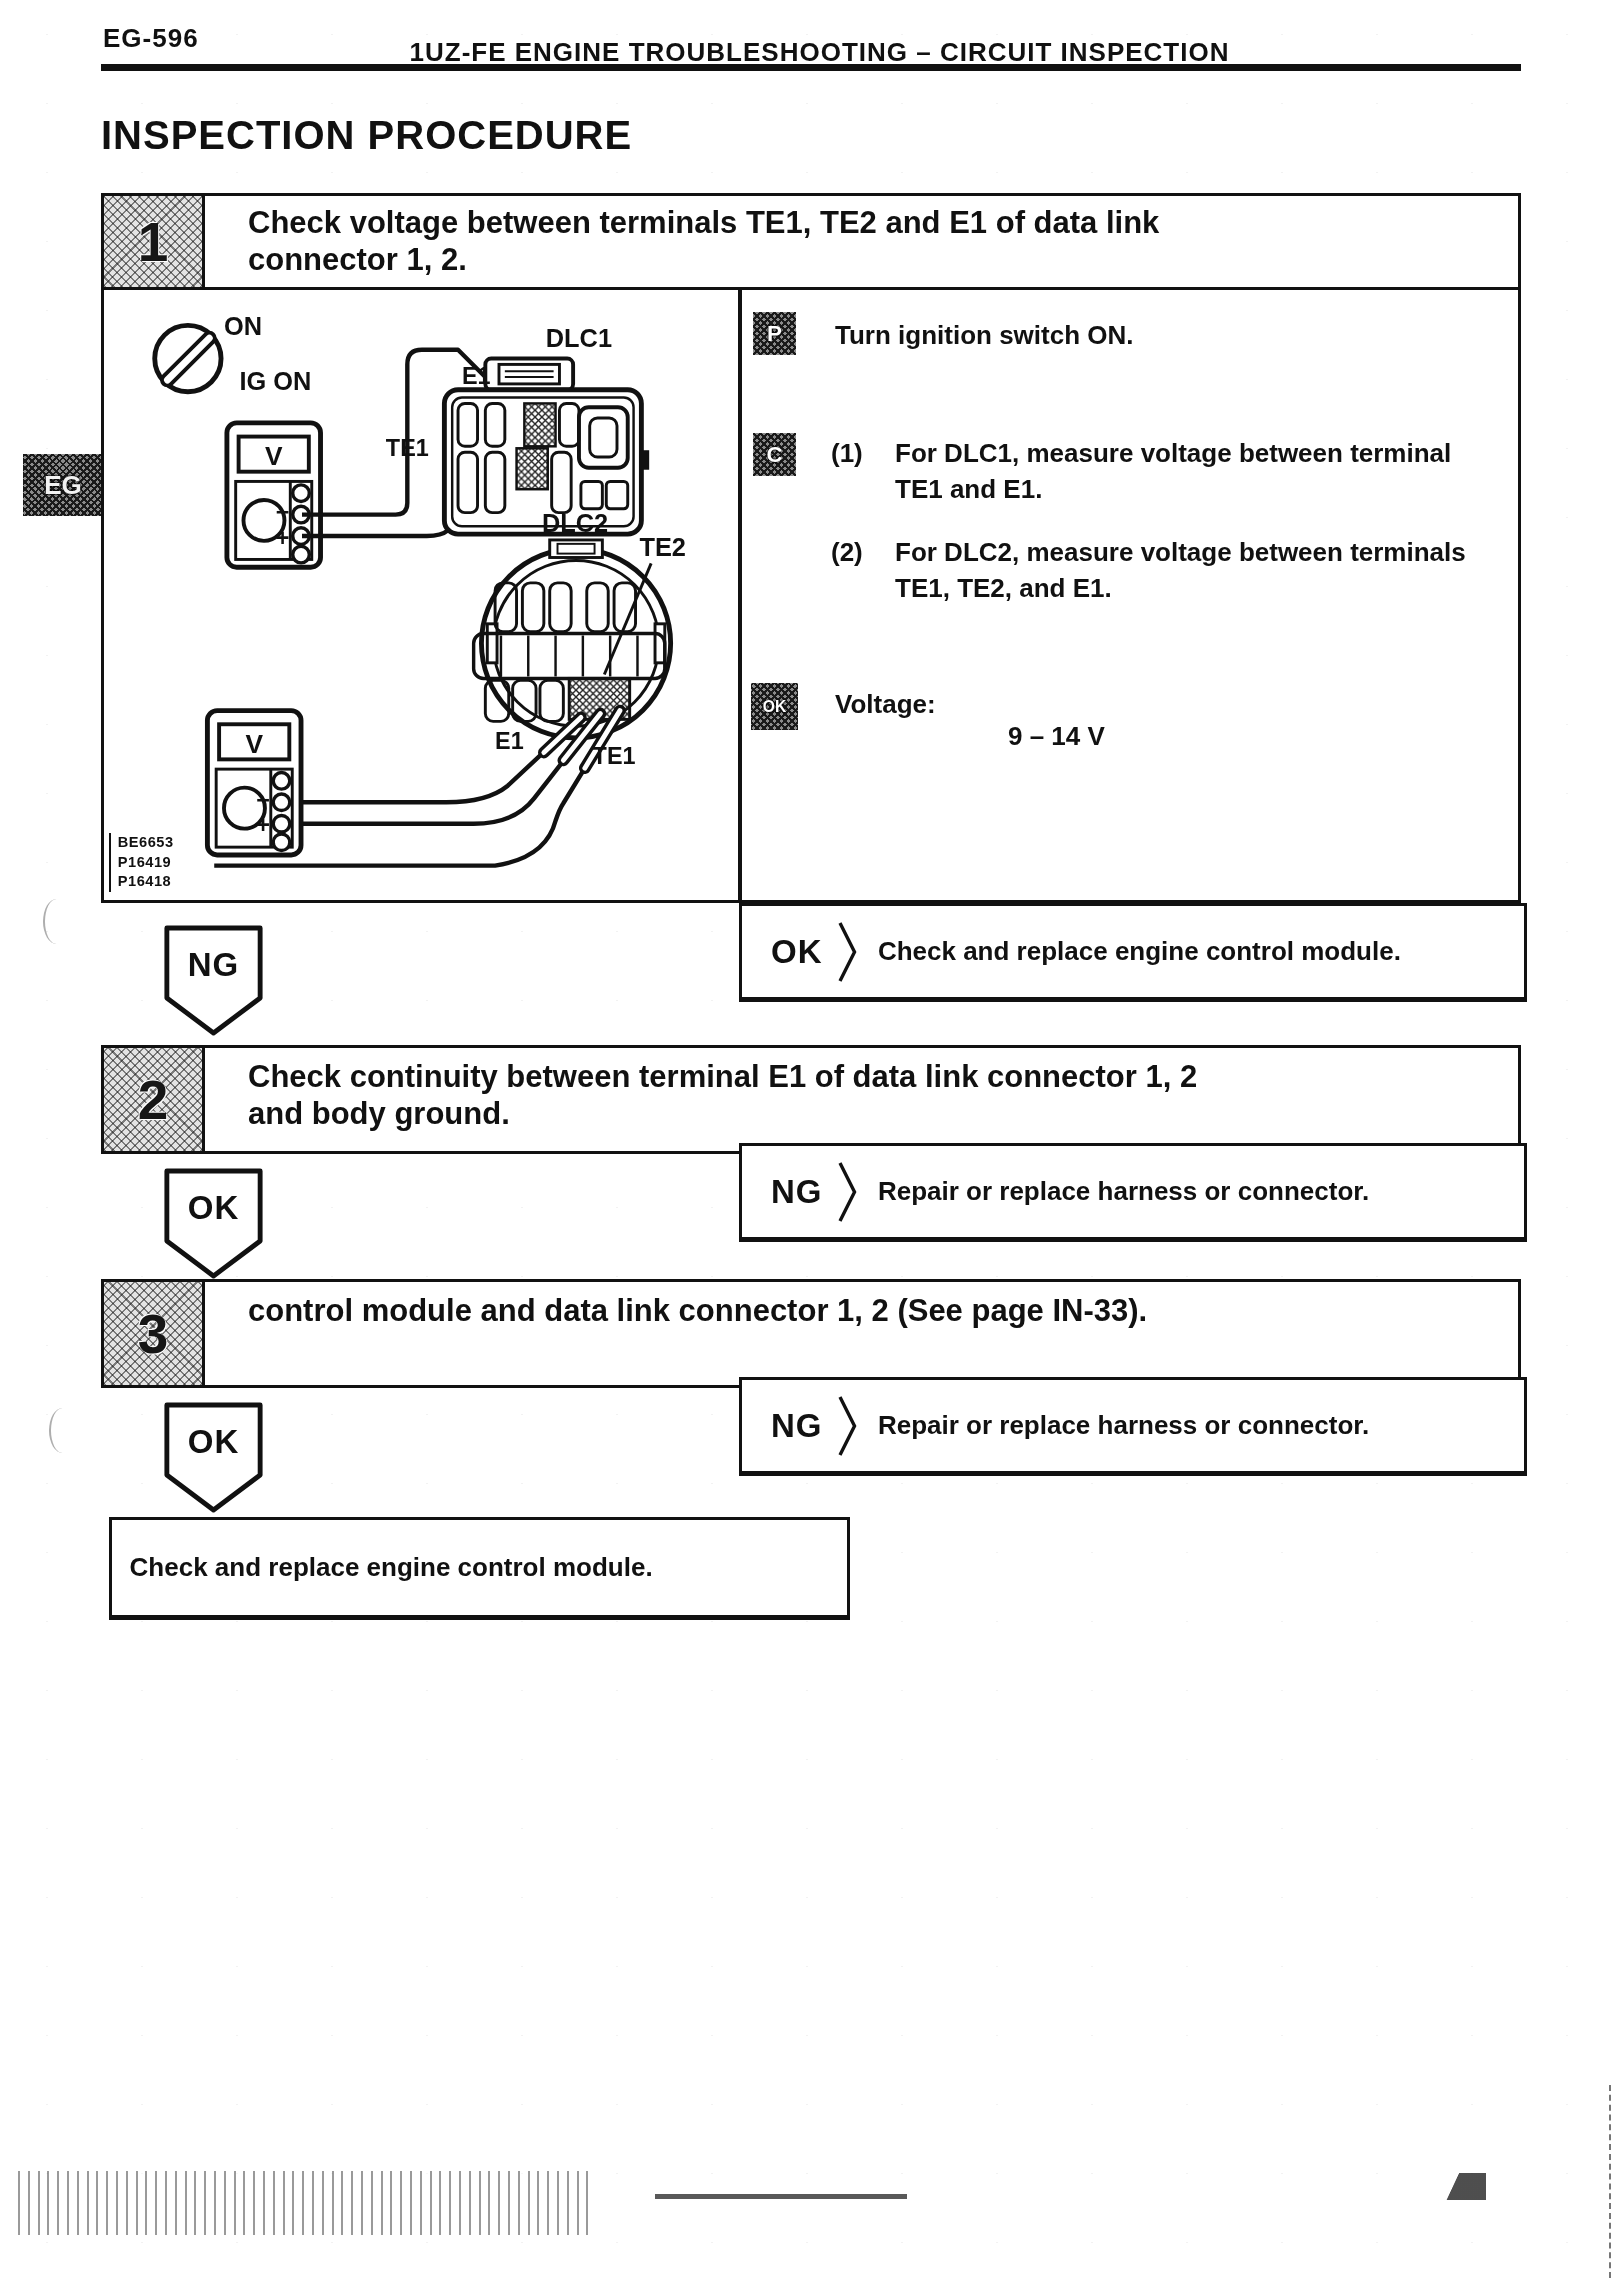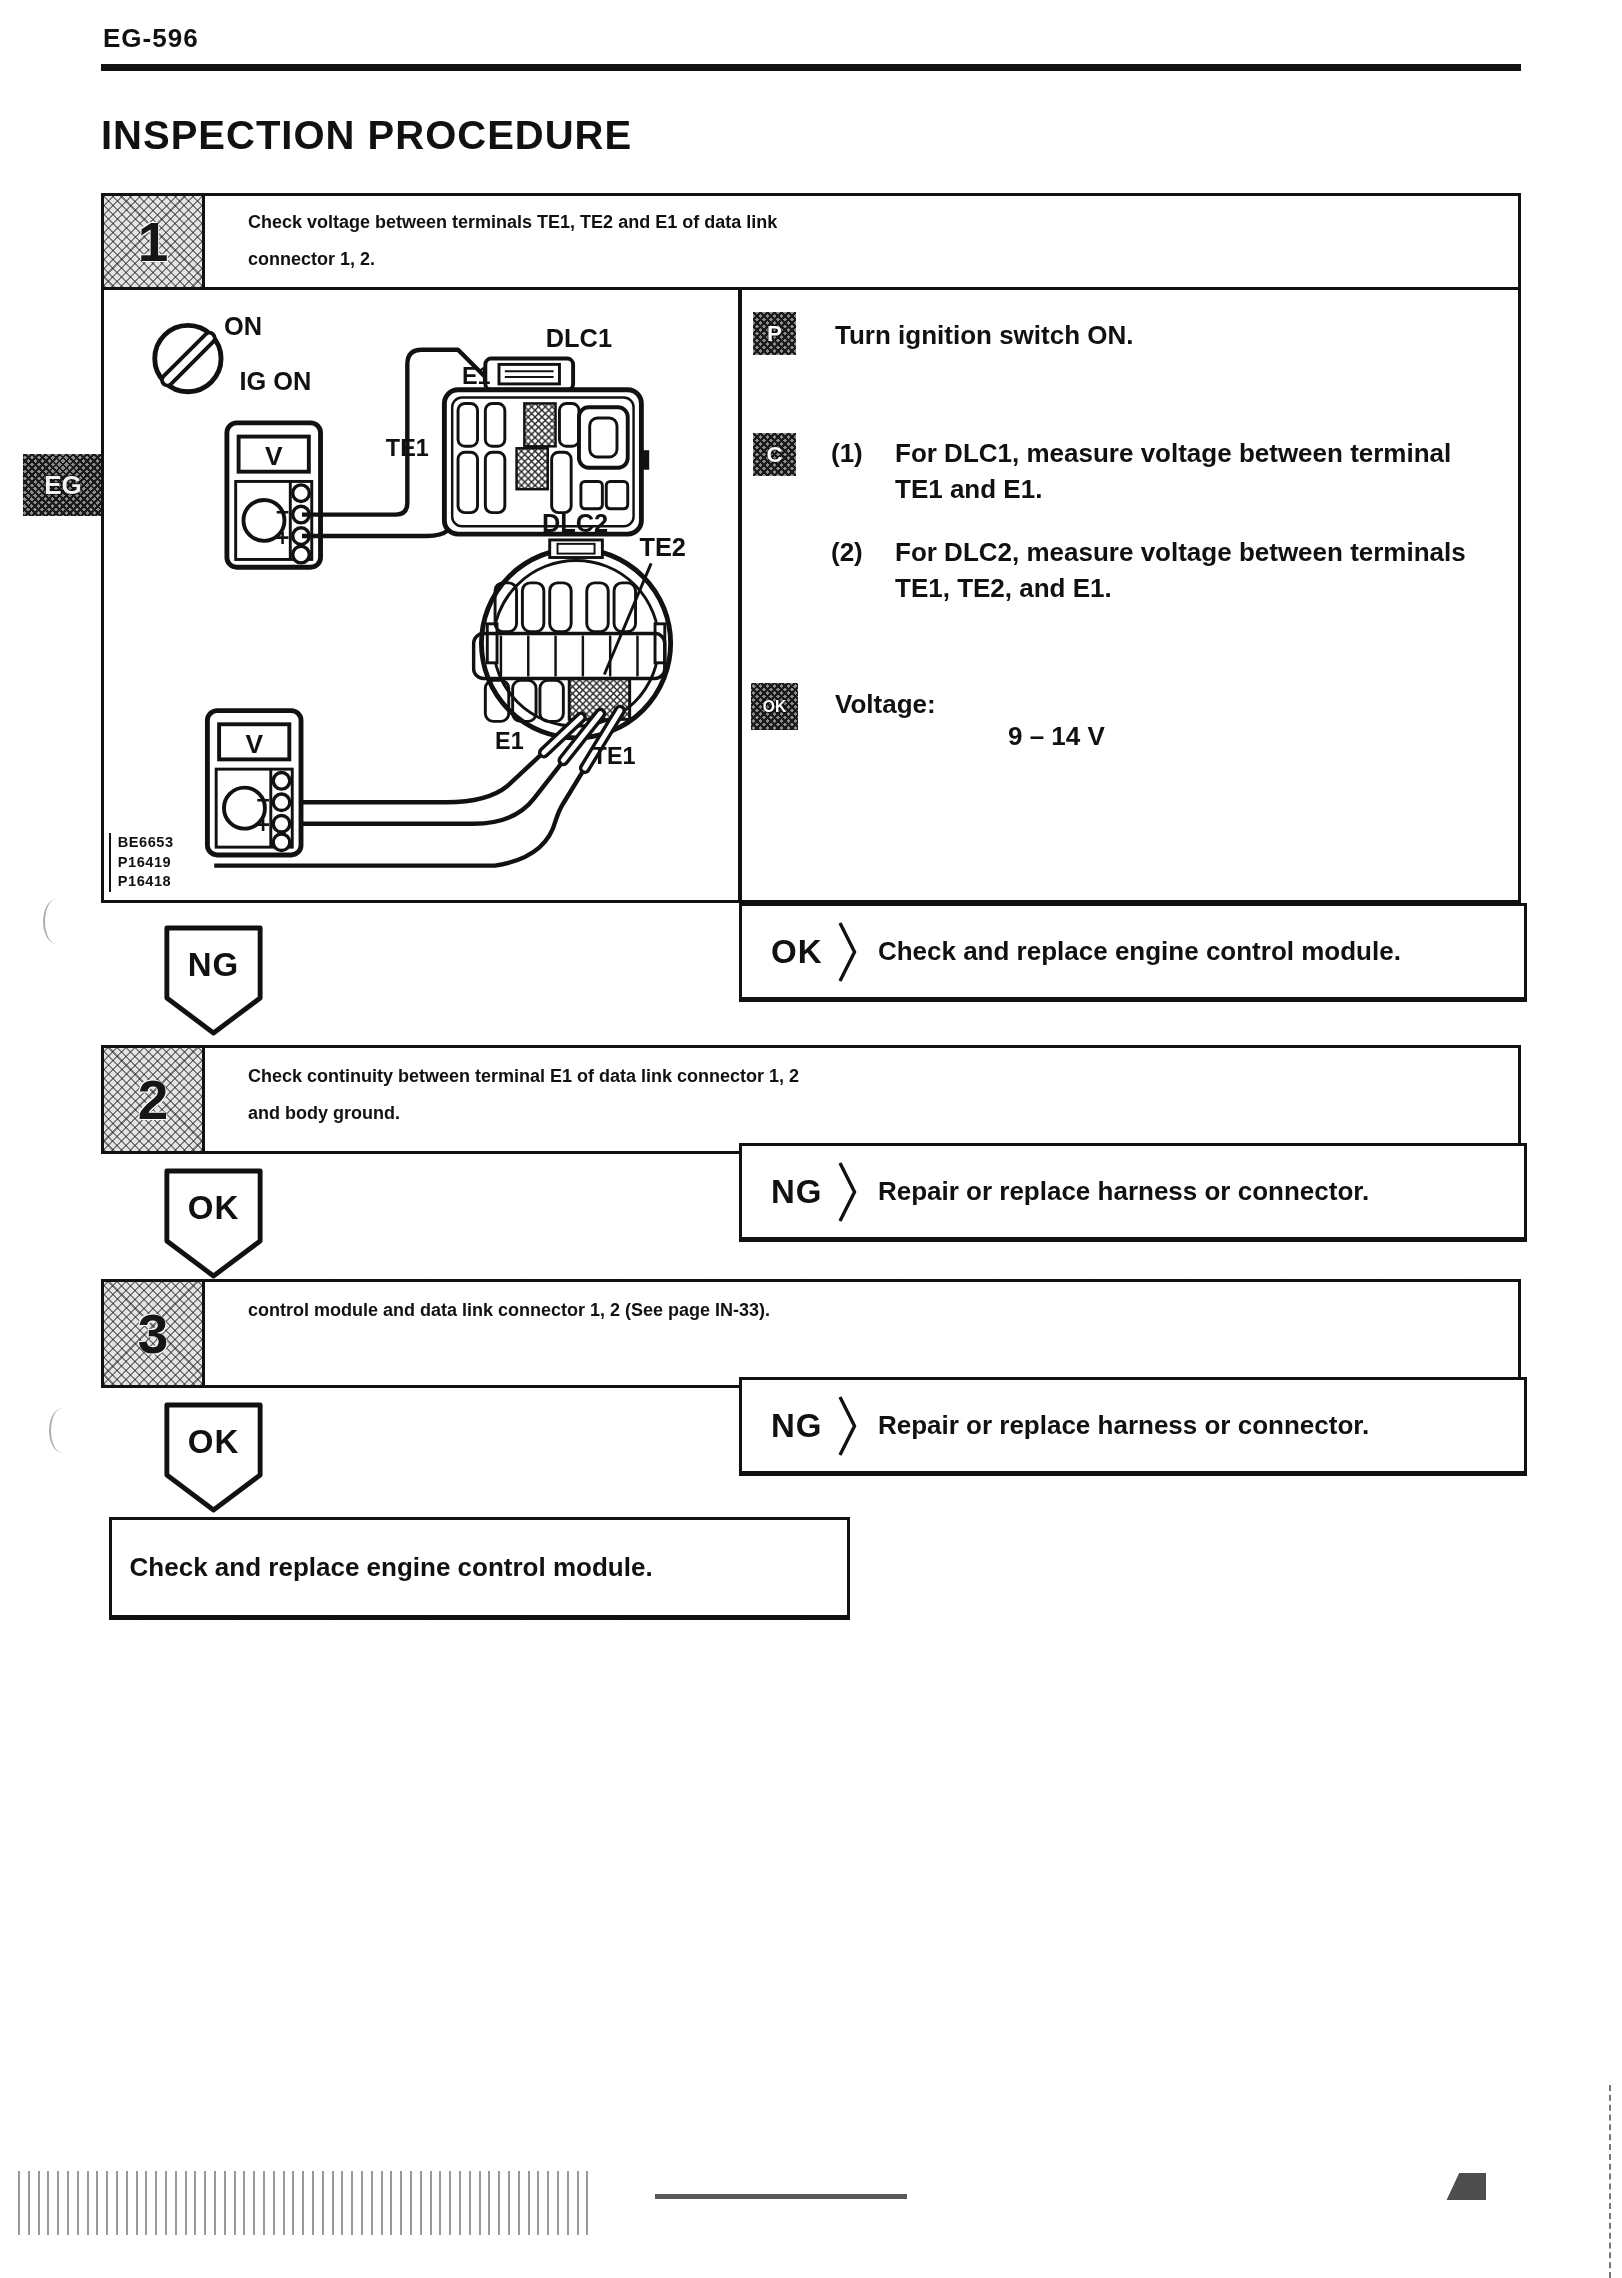--- a/index.html
+++ b/index.html
@@ -40,21 +40,21 @@
   .step-box{position:absolute;left:101px;width:1420px;border:3.9px solid #111;background:#fff;display:flex;box-sizing:border-box;}
   #step1{top:193px;height:97px;}
   #step2{top:1045px;height:109px;}
   #step3{top:1279px;height:109px;}
   .step-num{
     flex:0 0 98px;border-right:3.9px solid #111;
     display:flex;align-items:center;justify-content:center;
     font-size:55px;font-weight:700;color:#161616;
     text-shadow:1px 1px 0 #fff,-1px -1px 0 #fff;
   }
-  .step-text{padding:9.8px 17.6px 0 43px;font-size:18px;font-weight:700;line-height:37px;}
+  .step-text{padding:9.8px 17.6px 0 43px;font-size:31px;font-weight:700;line-height:37px;}
   #step1 .step-text{padding-top:7.8px;}
 
   
   .section1{position:absolute;left:101px;top:290px;width:1420px;height:613px;border:3.9px solid #111;border-top:none;box-sizing:border-box;background:#fff;}
   .section1 .divider{position:absolute;left:634px;top:0;width:3.9px;height:100%;background:#111;}
 
   
   .icon-sq{
     position:absolute;width:43px;height:43px;
     display:flex;align-items:center;justify-content:center;
@@ -122,20 +122,21 @@
   .noise-wedge{position:absolute;left:1410px;top:2173px;width:76px;height:27px;opacity:.8;
     background:linear-gradient(115deg,transparent 55%,#222 56%);}
   .edge-dash{position:absolute;left:1609px;top:2085px;height:193px;width:0;border-left:2.9px dashed #555;opacity:.8;}
 </style>
 </head>
 <body>
 
 <div class="page">
 
   <div class="hdr-page">EG-596</div>
+  <div class="hdr-title">1UZ-FE ENGINE TROUBLESHOOTING – CIRCUIT INSPECTION</div>
   <div class="hdr-rule"></div>
   <div class="side-tab hatch-dark">EG</div>
   <div class="sec-heading">INSPECTION PROCEDURE</div>
 
   <div class="step-box" id="step1">
     <div class="step-num hatch-light">1</div>
     <div class="step-text">
       <div>Check voltage between terminals TE1, TE2 and E1 of data link</div>
       <div>connector 1, 2.</div>
     </div>

